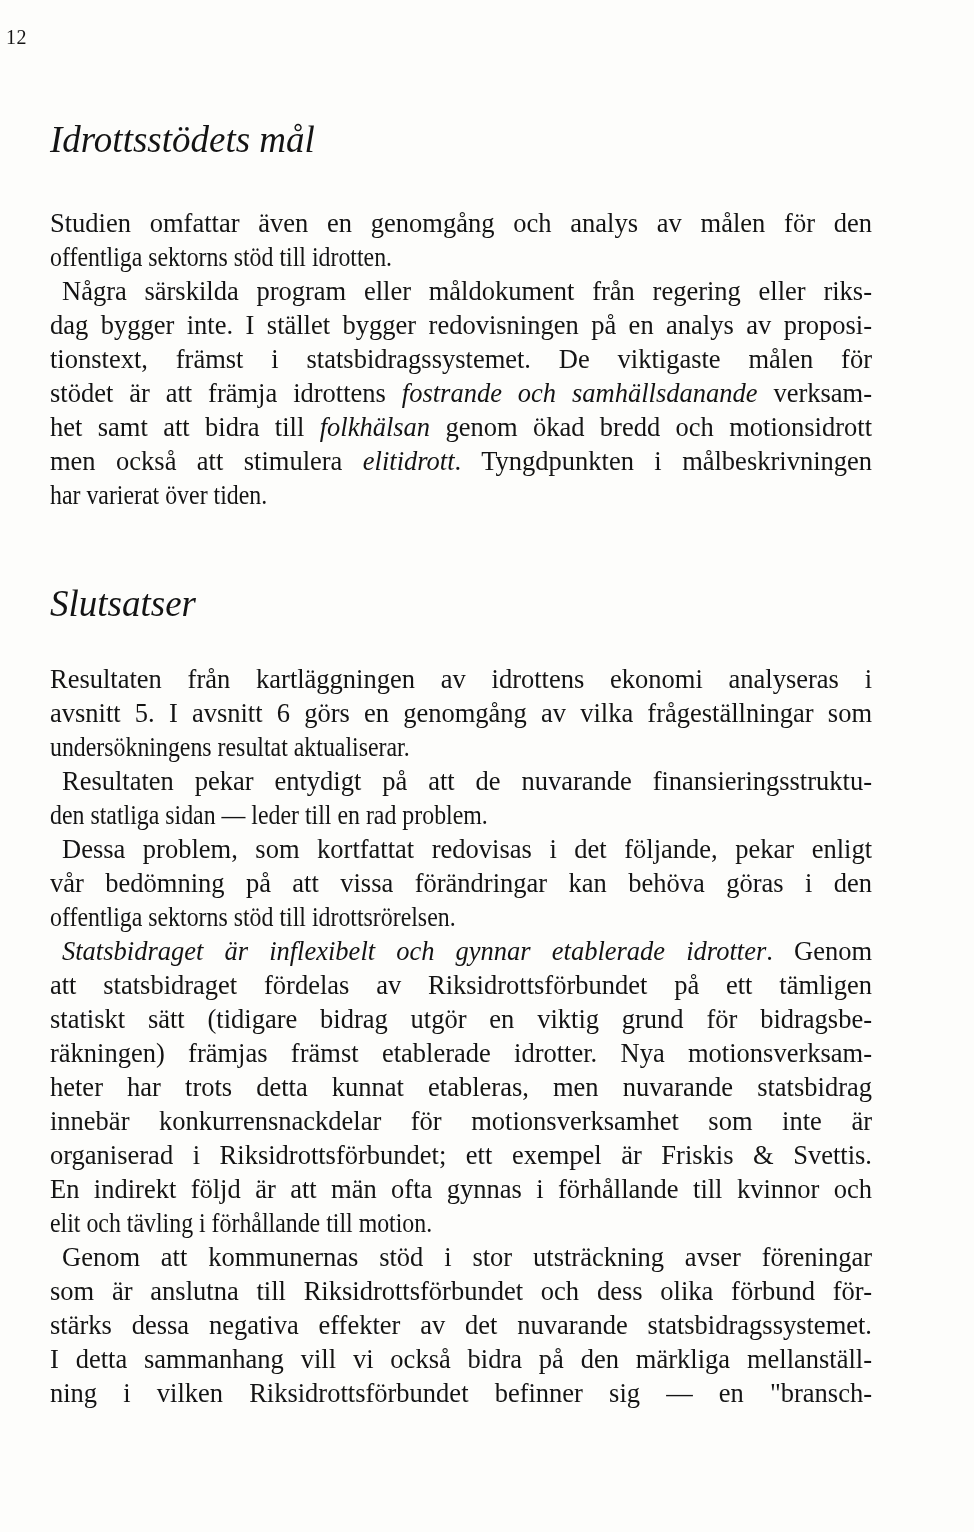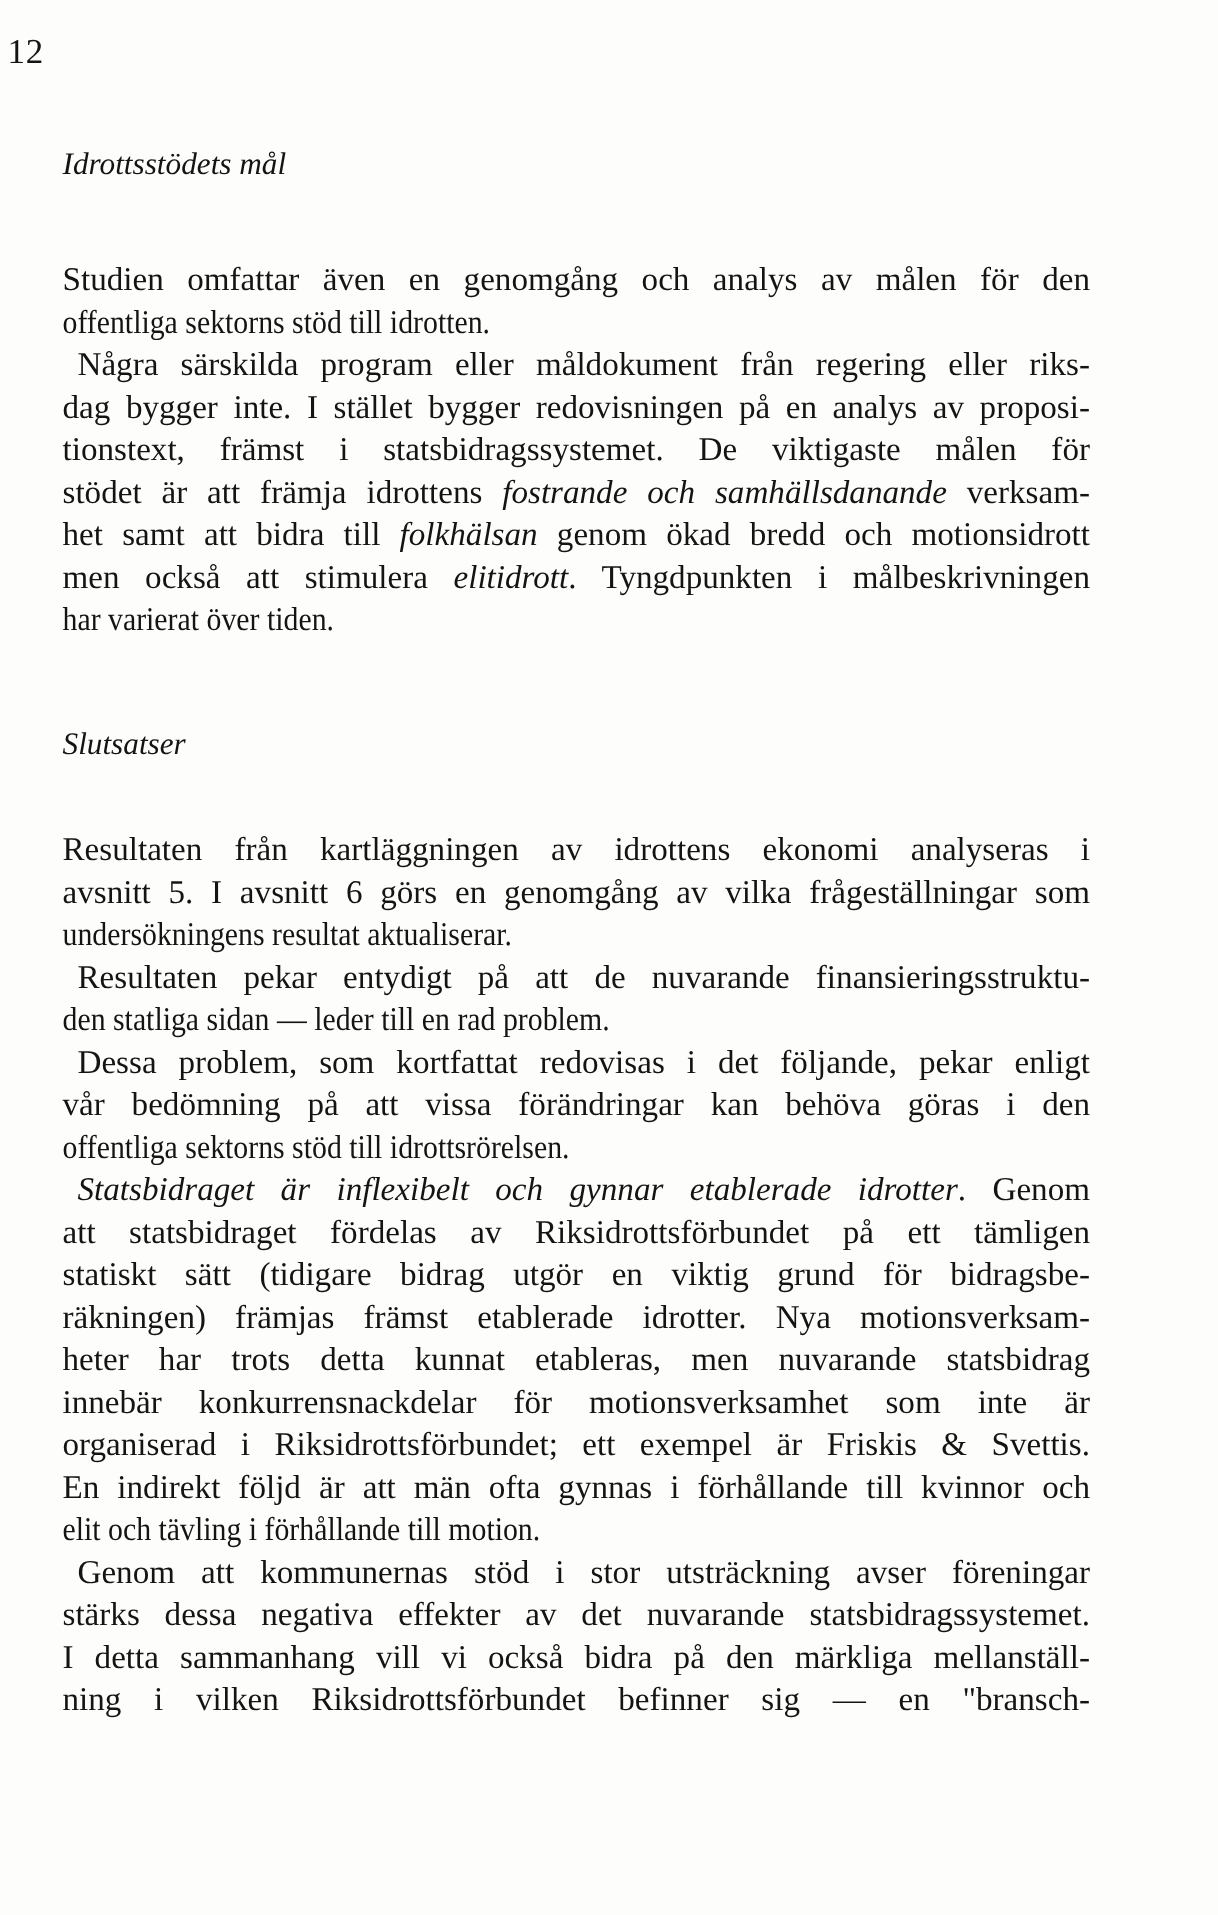--- a/index.html
+++ b/index.html
@@ -5,25 +5,25 @@
     html, body { margin: 0; padding: 0; }
     body {
       width: 974px; height: 1532px; overflow: hidden;
       background: #fdfdfb;
       color: #141414;
       font-family: "Liberation Serif", "DejaVu Serif", serif;
       position: relative;
     }
     .page-number {
       position: absolute; left: 6px; top: 26px;
-      font-size: 28px; letter-spacing: 0.5px;
+      font-size: 20px; letter-spacing: 0.5px;
     }
     .heading {
       position: absolute; left: 50px;
-      font-style: italic; font-size: 25px;
+      font-style: italic; font-size: 37px;
     }
     .block { position: absolute; }
     .line {
       height: 34px; line-height: 34px;
       font-size: 26.5px; white-space: nowrap;
       transform-origin: left center;
     }
     .line.justify { text-align: justify; text-align-last: justify; }
     .line.indent { padding-left: 12px; box-sizing: border-box; }
     .seg-italic { font-style: italic; }
@@ -60,17 +60,18 @@
       <div class="line justify indent" style=""><span class="seg-italic">Statsbidraget är inflexibelt och gynnar etablerade idrotter</span><span>. Genom</span></div>
       <div class="line justify" style=""><span>att statsbidraget fördelas av Riksidrottsförbundet på ett tämligen</span></div>
       <div class="line justify" style=""><span>statiskt sätt (tidigare bidrag utgör en viktig grund för bidragsbe-</span></div>
       <div class="line justify" style=""><span>räkningen) främjas främst etablerade idrotter. Nya motionsverksam-</span></div>
       <div class="line justify" style=""><span>heter har trots detta kunnat etableras, men nuvarande statsbidrag</span></div>
       <div class="line justify" style=""><span>innebär konkurrensnackdelar för motionsverksamhet som inte är</span></div>
       <div class="line justify" style=""><span>organiserad i Riksidrottsförbundet; ett exempel är Friskis &amp; Svettis.</span></div>
       <div class="line justify" style=""><span>En indirekt följd är att män ofta gynnas i förhållande till kvinnor och</span></div>
       <div class="line" style="transform: scaleX(0.9);"><span>elit och tävling i förhållande till motion.</span></div>
       <div class="line justify indent" style=""><span>Genom att kommunernas stöd i stor utsträckning avser föreningar</span></div>
+      <div class="line justify" style=""><span>som är anslutna till Riksidrottsförbundet och dess olika förbund för-</span></div>
       <div class="line justify" style=""><span>stärks dessa negativa effekter av det nuvarande statsbidragssystemet.</span></div>
       <div class="line justify" style=""><span>I detta sammanhang vill vi också bidra på den märkliga mellanställ-</span></div>
       <div class="line justify" style=""><span>ning i vilken Riksidrottsförbundet befinner sig — en "bransch-</span></div>
     </div>
 </div>
 
 </body></html>

